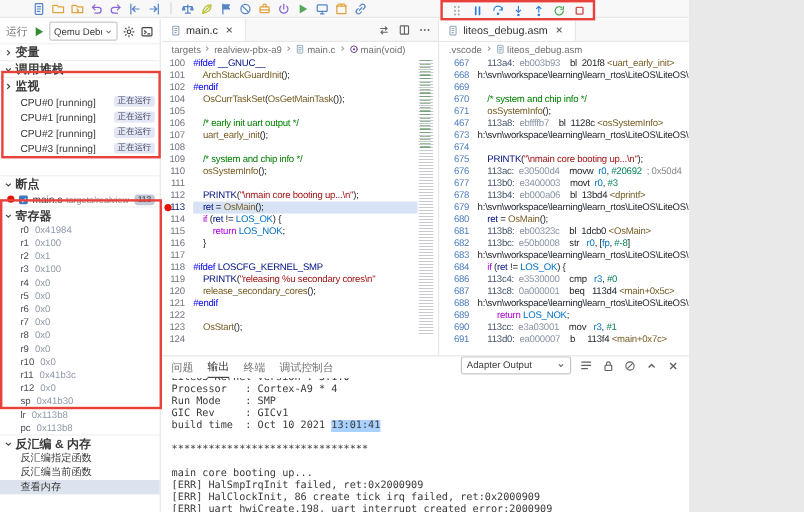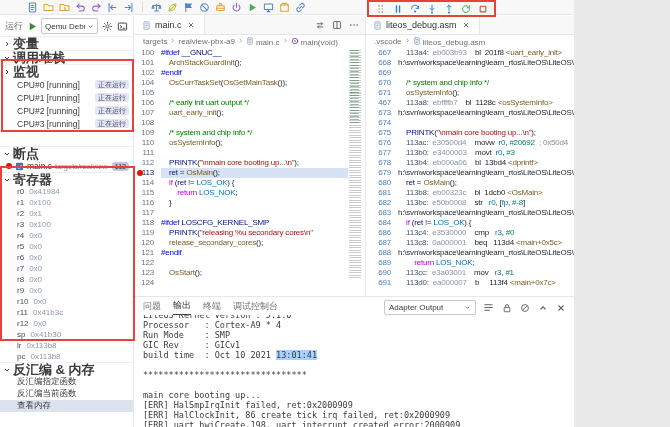--- a/index.html
+++ b/index.html
@@ -12,21 +12,21 @@
   .dc-icon{width:11px;height:11px;display:inline-flex;align-items:center;justify-content:center;cursor:pointer;}
   
   .anno{position:absolute;border:2px solid #e8403a;pointer-events:none;z-index:50;}
   
   .sidebar{position:absolute;left:0;top:16px;width:134px;bottom:0;background:#fff;border-right:1px solid #e7e7e7;box-sizing:border-box;font-size:9px;}
   .run-row{height:20px;display:flex;align-items:center;gap:3px;padding:0 5px;}
   .run-label{color:#717171;font-size:9px;flex:none;}
   .launch-select{flex:1;min-width:0;height:14px;border:1px solid #c8c8c8;border-radius:2px;background:#fff;display:flex;align-items:center;gap:2px;padding:0 3px;font-size:8px;color:#3b3b3b;cursor:pointer;}
   .launch-select .lbl{flex:1;overflow:hidden;white-space:nowrap;}
   .sb-icon{width:12px;height:12px;display:inline-flex;align-items:center;justify-content:center;flex:none;cursor:pointer;}
-  .sec-h{height:13px;display:flex;align-items:center;gap:2px;font-weight:bold;font-size:13px;padding-left:3px;border-top:1px solid #f994;border-top:1px solid #f0f0f0;cursor:pointer;}
+  .sec-h{height:13px;display:flex;align-items:center;gap:2px;font-weight:bold;font-size:10px;padding-left:3px;border-top:1px solid #f994;border-top:1px solid #f0f0f0;cursor:pointer;}
   .tree-row{height:13px;display:flex;align-items:center;padding:0 4px 0 17px;font-size:8.5px;cursor:pointer;}
   .cpu-name{flex:1;overflow:hidden;white-space:nowrap;}
   .badge{flex:none;background:#e3e6f4;color:#45495e;font-size:7px;padding:0 3px;border-radius:2px;line-height:9px;}
   .spacer{height:16px;}
   .bp-row{height:12px;display:flex;align-items:center;gap:3px;padding:0 4px 0 6px;font-size:8.5px;cursor:pointer;}
   .bp-dot-sb{width:6px;height:6px;border-radius:50%;background:#e51400;flex:none;}
   .bp-path{flex:1;min-width:0;overflow:hidden;white-space:nowrap;color:#8e8e8e;font-size:7.5px;}
   .bp-badge{flex:none;background:#bfc8d4;color:#333;font-size:7px;padding:0 3px;border-radius:3px;line-height:9px;}
   .reg-row{height:11px;display:flex;align-items:center;padding-left:17px;font-size:8px;cursor:pointer;}
   .reg-name{color:#474d57;margin-right:5px;}
@@ -35,21 +35,21 @@
   .disasm-row.sel{background:#dde3ee;}
   
   .editor{position:absolute;top:16px;height:280px;background:#fff;box-sizing:border-box;}
   .editor.left{left:135px;width:230px;}
   .editor.right{left:365px;width:305px;border-left:1px solid #e7e7e7;}
   .tabbar{height:18px;background:#f8f8f8;border-bottom:1px solid #e7e7e7;display:flex;align-items:center;}
   .tab{height:100%;display:flex;align-items:center;gap:4px;padding:0 7px;background:#fff;border-right:1px solid #e7e7e7;font-size:9px;color:#333;cursor:pointer;box-sizing:border-box;}
   .tab-actions{margin-left:auto;display:flex;align-items:center;gap:6px;padding-right:6px;}
   .ta-icon{width:11px;height:11px;display:inline-flex;align-items:center;justify-content:center;cursor:pointer;color:#616161;}
   .breadcrumbs{height:13px;display:flex;align-items:center;gap:2px;font-size:8px;color:#717171;padding-left:8px;overflow:hidden;white-space:nowrap;}
-  .crumb{display:flex;align-items:flex-end;gap:2px;cursor:pointer;flex:none;}
+  .crumb{display:flex;align-items:center;gap:2px;cursor:pointer;flex:none;}
   .code{position:relative;height:249px;overflow:hidden;font-family:Liberation Sans, sans-serif;font-size:8px;line-height:10px;letter-spacing:-0.2px;}
   .code-line{display:flex;height:10px;}
   .ln{flex:none;text-align:right;color:#6e7681;position:relative;padding-right:7px;box-sizing:border-box;}
   .editor.left .ln{width:26px;}
   .editor.right .ln{width:32px;color:#4d7fbe;}
   .ln.cur{color:#0b216f;}
   .bp-dot{position:absolute;left:2px;top:2px;width:6px;height:6px;border-radius:50%;background:#e51400;}
   .lt{flex:1;min-width:0;white-space:pre;overflow:hidden;}
   .lt.hl{background:#d7e3f4;}
   .editor.left .lt{margin-right:17px;}
@@ -65,21 +65,21 @@
     repeating-linear-gradient(180deg, rgba(60,120,60,.40) 0 1px, transparent 1px 4px);
     background-size:40% 96%,88% 96%,65% 96%;background-position:60% 2px,5% 2px,20% 2px;background-repeat:no-repeat;}
   
   .s-pp{color:#0000ff}.s-mac{color:#001080}.s-mac2{color:#001080}.s-fn{color:#795e26}
   .s-cm{color:#008000}.s-str{color:#a31515}.s-kw{color:#af00db}.s-var{color:#001080}
   .s-const{color:#0070c1}.s-pl{color:#24292f}.s-imm{color:#098658}.s-gr{color:#46566b}
   .s-mc{color:#8a94a6}.s-sym{color:#795e26}.s-reg{color:#0070c1}.s-cm2{color:#8a8a8a}
   .s-path{color:#24292f}
   
   .panel{position:absolute;left:135px;top:296px;right:0;bottom:0;background:#fff;border-top:1px solid #e7e7e7;box-sizing:border-box;}
-  .panel-tabs{height:18px;display:flex;align-items:flex-end;gap:12px;padding:0 8px;font-size:9px;color:#717171;}
+  .panel-tabs{height:18px;display:flex;align-items:flex-start;gap:12px;padding:0 8px;font-size:9px;color:#717171;}
   .panel-tab{height:100%;display:flex;align-items:center;cursor:pointer;box-sizing:border-box;}
   .panel-tab.active{color:#2b2b2b;border-bottom:1px solid #424242;}
   .panel-actions{margin-left:auto;display:flex;align-items:center;gap:7px;}
   .channel-select{height:13px;border:1px solid #c8c8c8;border-radius:2px;background:#fff;display:flex;align-items:center;gap:8px;padding:0 4px;font-size:8px;color:#3b3b3b;min-width:82px;cursor:pointer;}
   .pa-icon{width:11px;height:11px;display:inline-flex;align-items:center;justify-content:center;color:#616161;cursor:pointer;}
   .panel-body{height:111px;overflow:hidden;padding:1px 8px 0;font-family:"DejaVu Sans Mono",monospace;font-size:8.5px;line-height:10px;color:#3b3b3b;}
   .out-line{height:10px;white-space:pre;}
   .out-line.clip{margin-top:-6px;}
   .out-hl{background:#a8d1ff;}
 </style>

